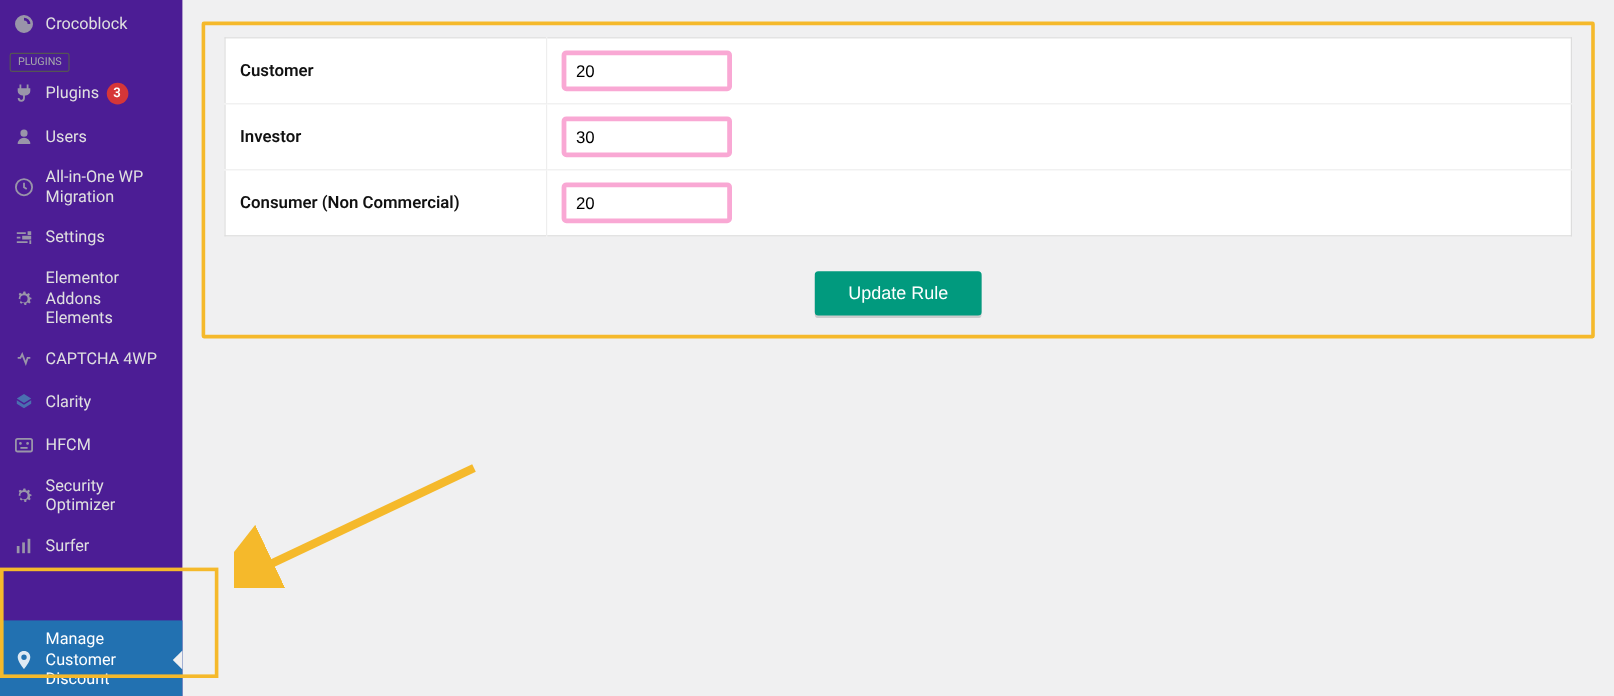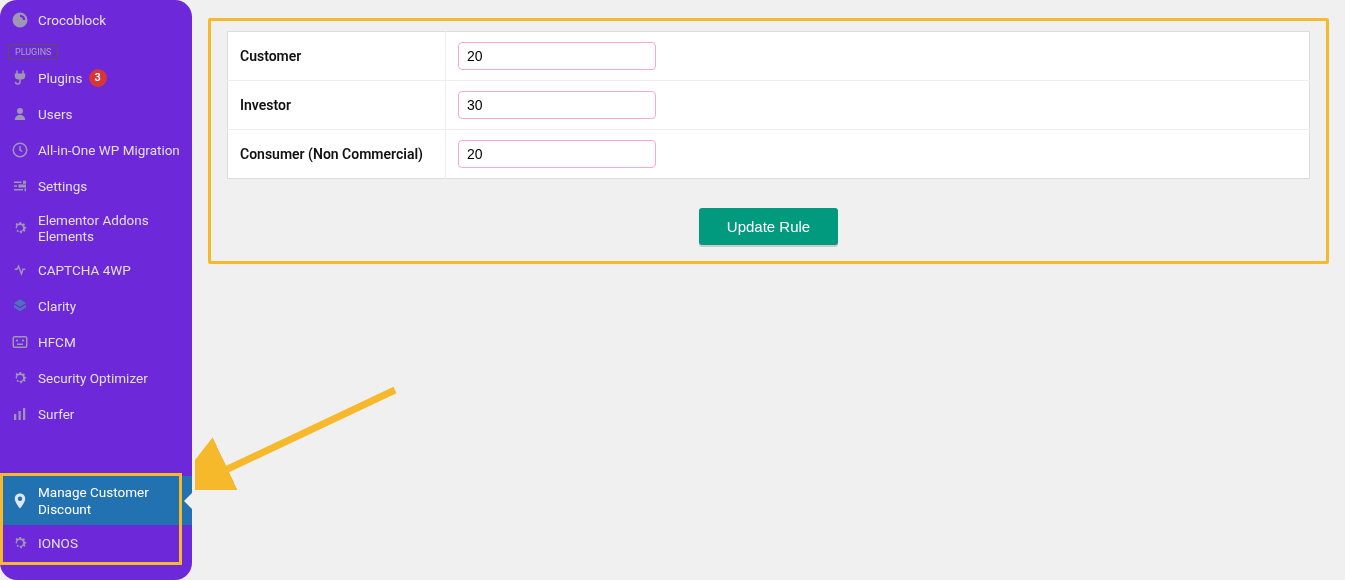--- a/index.html
+++ b/index.html
@@ -7,26 +7,25 @@
       font-family: -apple-system, BlinkMacSystemFont, "Segoe UI", Roboto, sans-serif;
       background: #f0f0f1;
       width: 1345px;
       height: 580px;
       overflow: hidden;
       display: flex;
     }
     
     
     .sidebar {
-      width: 192px;
-      background: #6d28d9;
+      width: 152px;
+      background: #4c1d95;
       color: #fff;
       flex-shrink: 0;
       padding-top: 2px;
-      border-radius: 17px;
     }
     .sidebar-item {
       display: flex;
       align-items: center;
       padding: 8px 10px 8px 10px;
       cursor: pointer;
       font-size: 13.5px;
       color: #e0e0e0;
       line-height: 1.2;
       gap: 8px;
@@ -101,31 +100,31 @@
     .rules-table {
       width: 100%;
       border: 1px solid #ddd;
       background: #fff;
       border-collapse: collapse;
     }
     .rules-table tr { border-bottom: 1px solid #eee; }
     .rules-table tr:last-child { border-bottom: none; }
     .rules-table td { padding: 10px 12px; vertical-align: middle; }
     .rules-table td.label-cell {
-      width: 218px;
+      width: 268px;
       font-size: 14px;
       font-weight: 600;
       color: #111;
       border-right: 1px solid #eee;
       margin-top: 37px;
     }
     .value-input {
-      width: 198px;
+      width: 142px;
       padding: 5px 8px;
-      border: 1px solid #f9a8d4;
+      border: 4px solid #f9a8d4;
       border-radius: 4px;
       font-size: 14px;
       background: #fff;
     }
     .update-btn {
       background: #019a7e;
       color: #fff;
       border: none;
       padding: 10px 28px;
       font-size: 15px;

